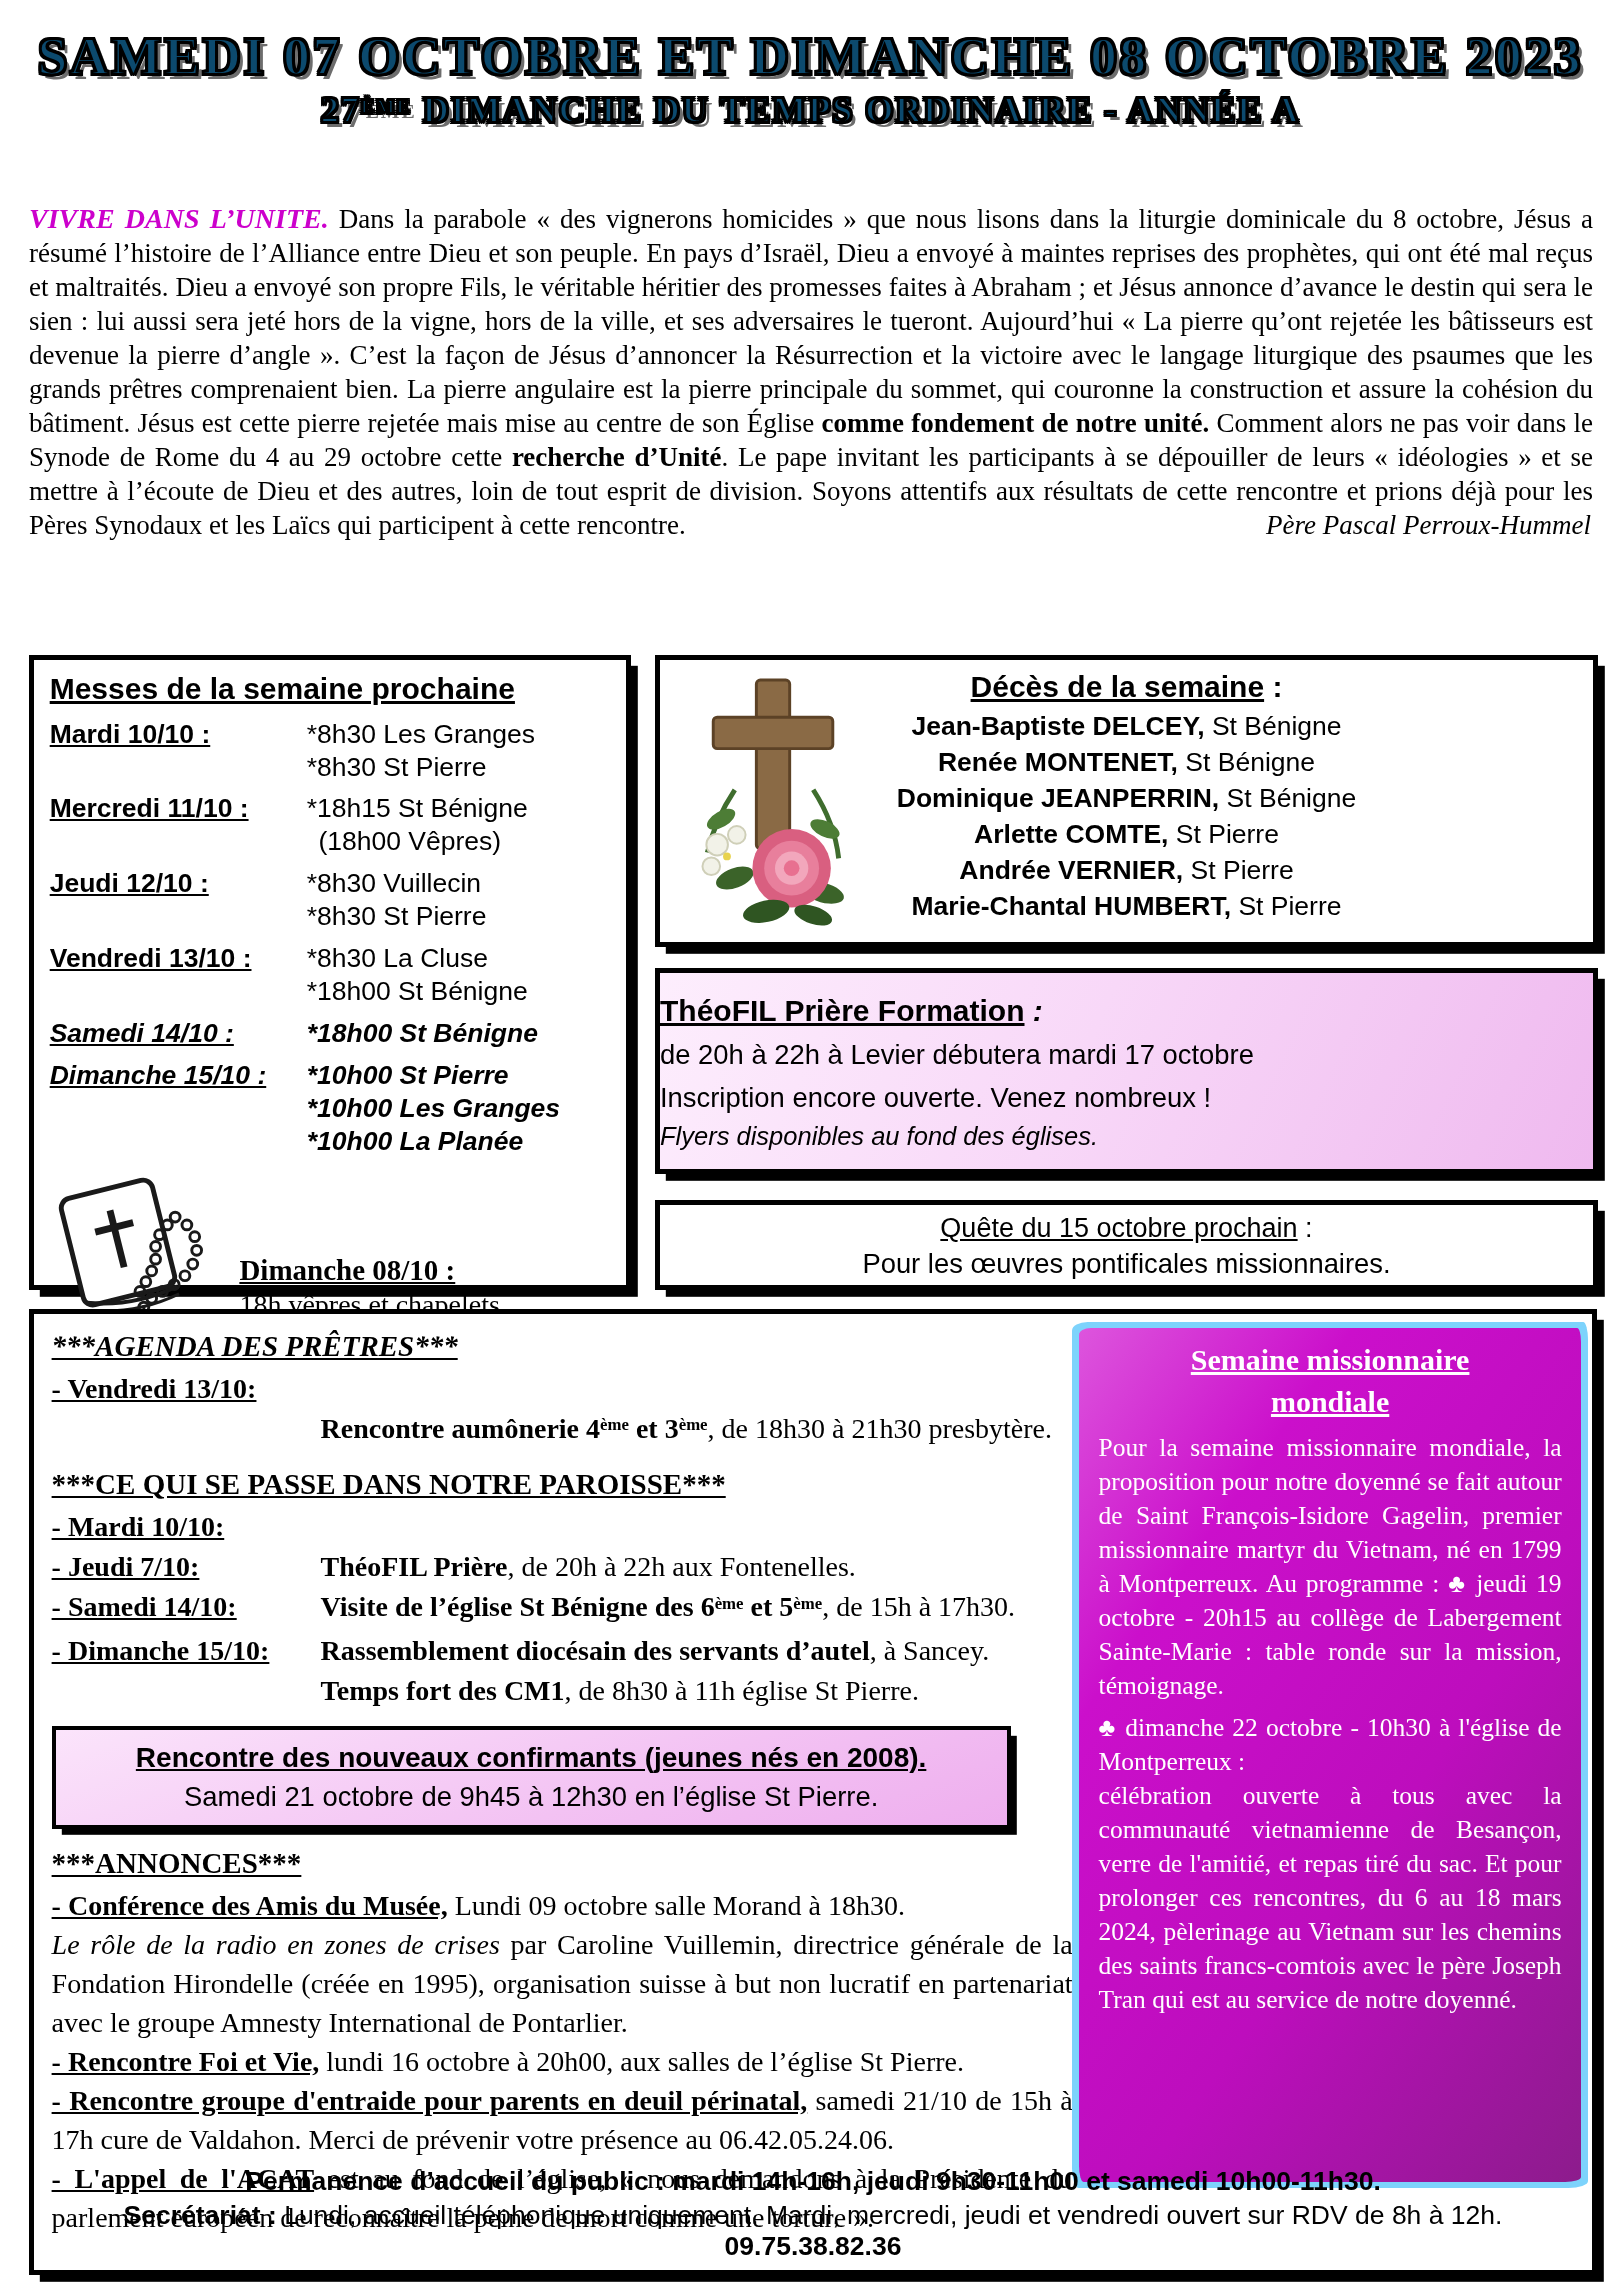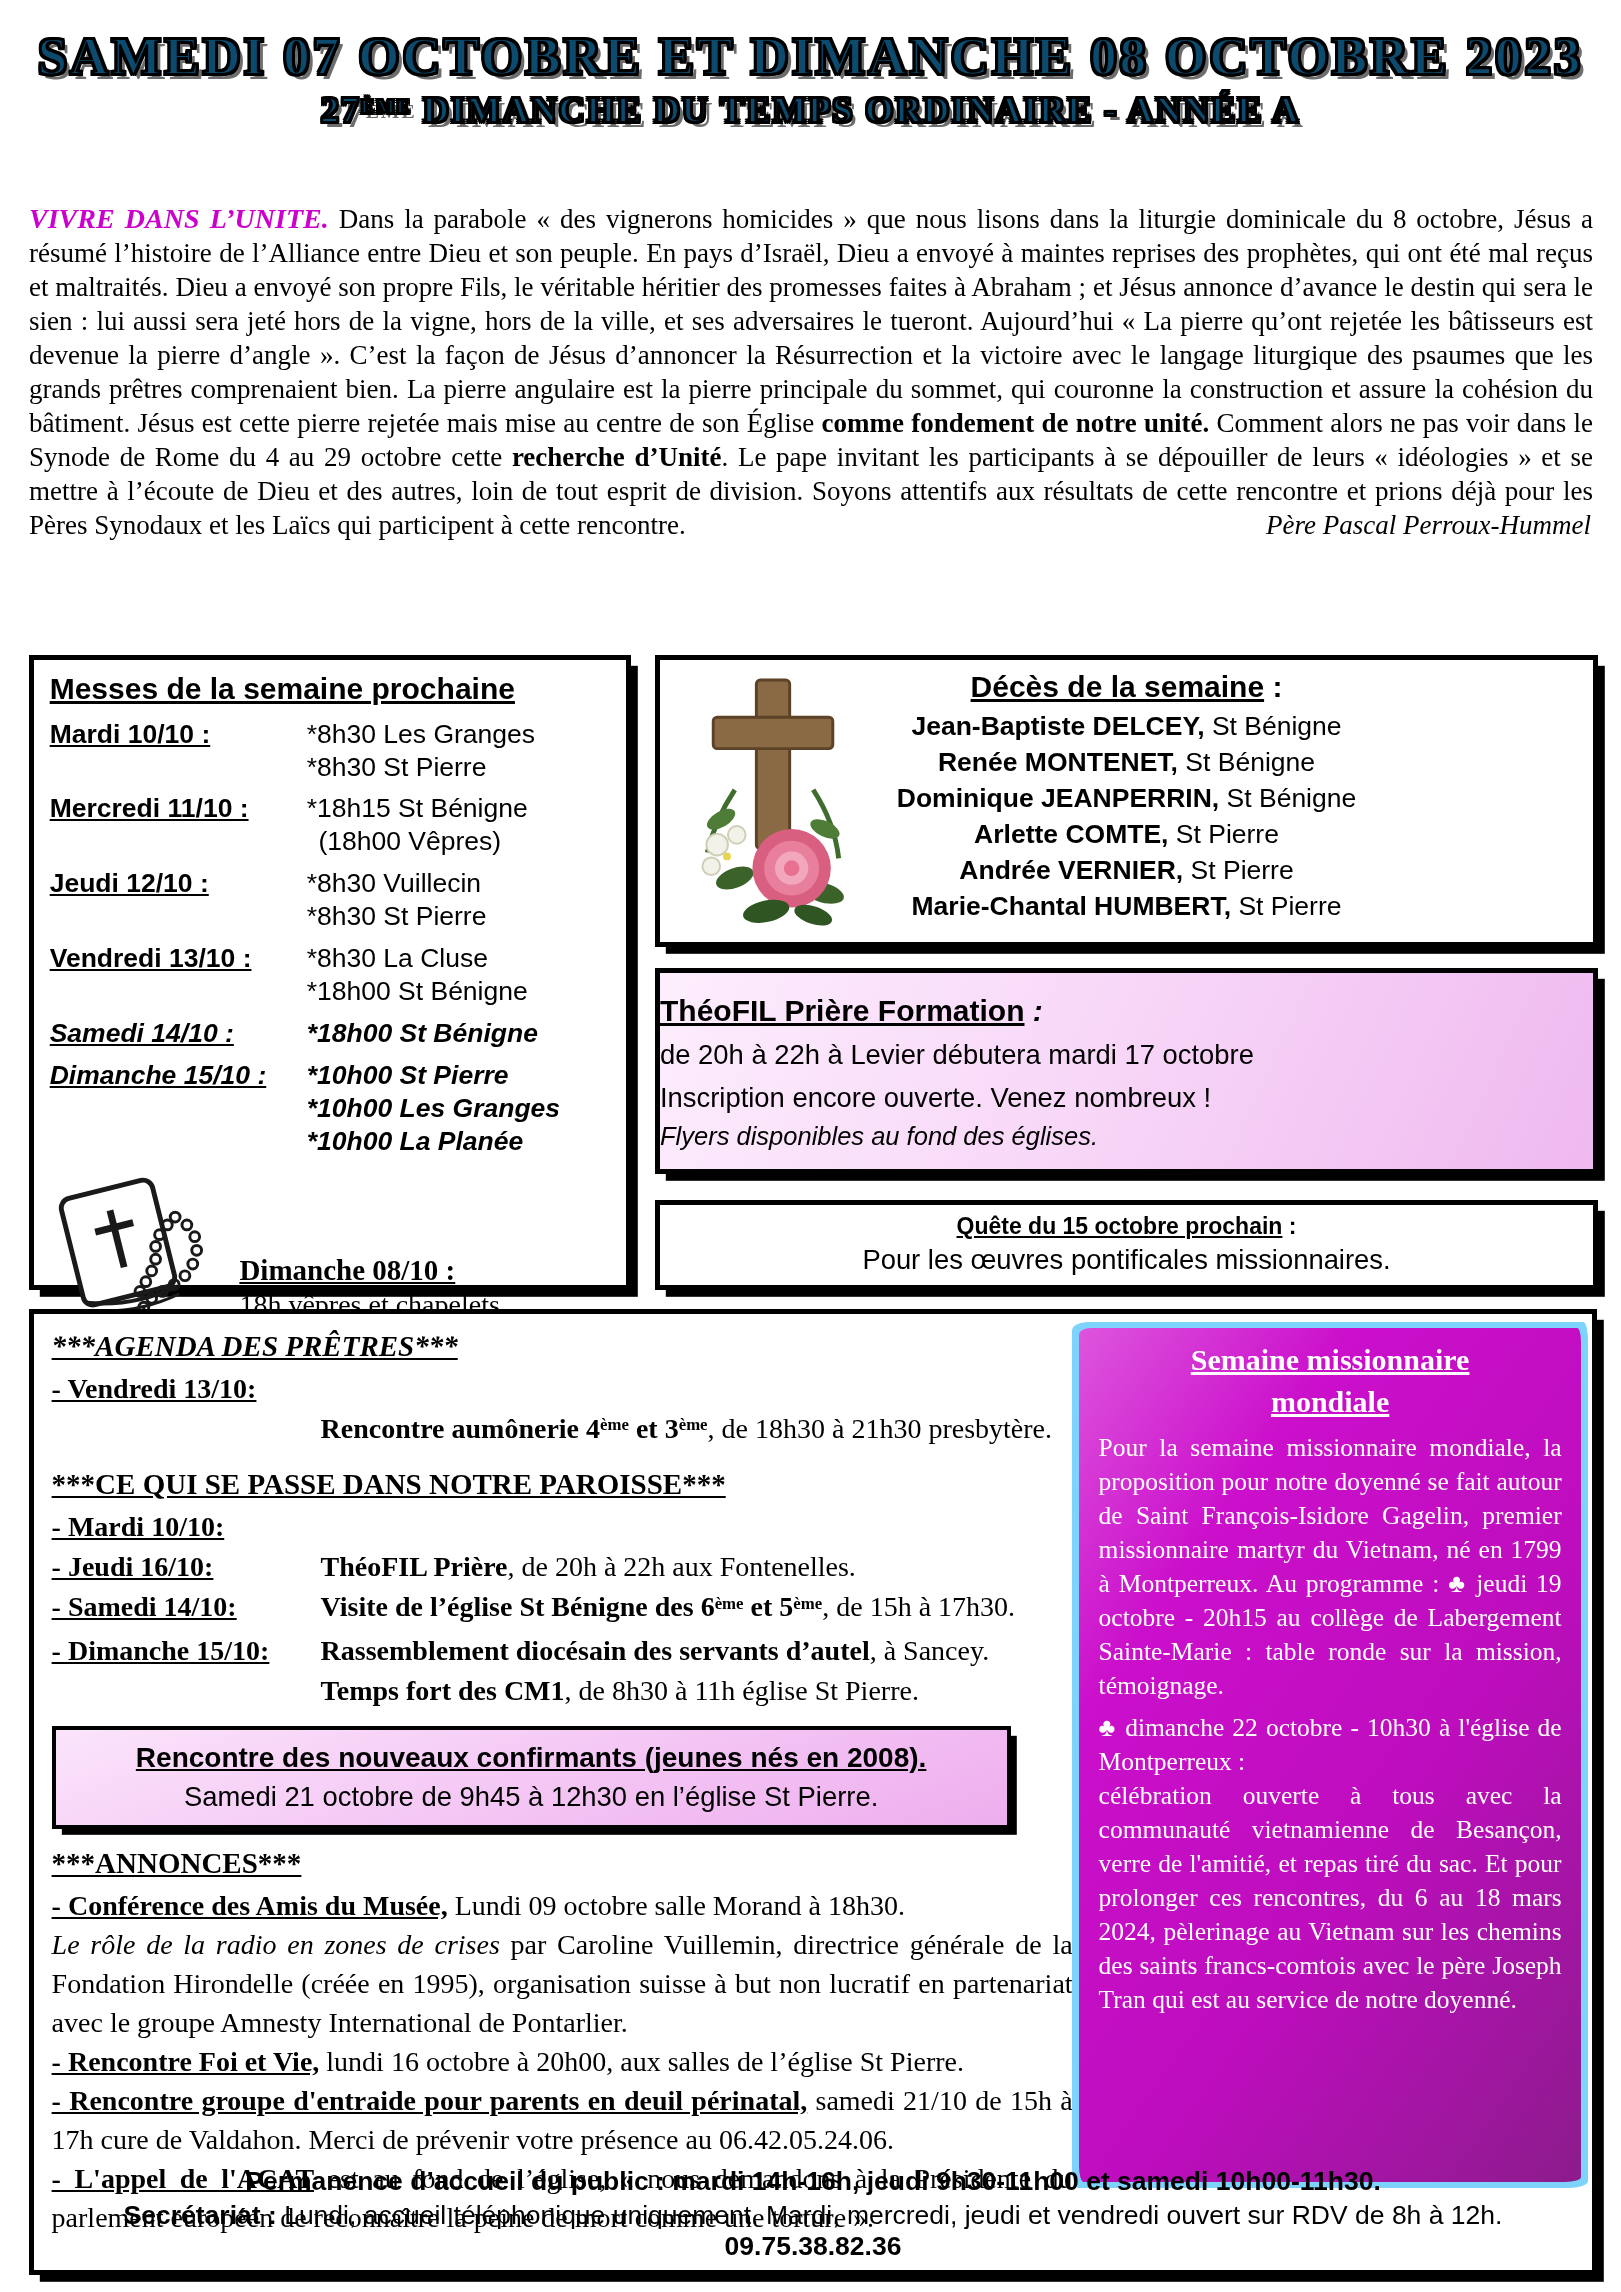--- a/index.html
+++ b/index.html
@@ -46,21 +46,21 @@
   
   .theofil{left:655px;top:968px;width:943px;height:206px;text-align:left;padding-top:21px;
            background:linear-gradient(115deg,#fdeefd 0%,#f8d8f8 45%,#efb9ef 100%);}
   .t-title{font-family:"Liberation Sans",sans-serif;font-weight:700;font-size:30px;}
   .t-title .u{text-decoration:underline;}
   .t-colon{font-style:italic;}
   .t-line{font-family:"Liberation Sans",sans-serif;font-size:27.4px;margin-top:10.8px;}
   .t-line3{font-family:"Liberation Sans",sans-serif;font-style:italic;font-size:25.5px;margin-top:8.8px;}
   
   .quete{left:655px;top:1200px;width:943px;height:90px;text-align:center;padding-top:7.8px;}
-  .q-title{font-family:"Liberation Sans",sans-serif;font-weight:700;font-size:23px;}
+  .q-title{font-family:"Liberation Sans",sans-serif;font-weight:400;font-size:27px;}
   .q-title .u{text-decoration:underline;}
   .q-line{font-family:"Liberation Sans",sans-serif;font-size:27.4px;margin-top:3.9px;}
   
   .mainbox{left:29px;top:1309px;width:1568px;height:966px;padding:11.8px 17.6px;}
   .sec-h{font-size:29px;font-weight:700;text-decoration:underline;display:inline-block;margin:3.9px 0 5.9px;}
   .sec-h.it{font-style:italic;}
   .row{display:grid;grid-template-columns:269px 1fr;width:1021px;font-size:28px;
        line-height:39px;margin-bottom:1px;}
   .rdate{font-weight:700;text-decoration:underline;justify-self:start;align-self:start;}
   .rsup{font-size:0.6em;position:relative;top:-0.45em;font-weight:700;}
@@ -236,21 +236,21 @@
       <div><span class="b">Rencontre aumônerie 4</span><span class="rsup">ème</span><span class="b"> et 3</span><span class="rsup">ème</span><span>, de 18h30 à 21h30 presbytère.</span></div>
     </div>
 
     <div class="gap"></div>
 
     <div class="sec-h">***CE QUI SE PASSE DANS NOTRE PAROISSE***</div>
     <div class="row">
       <div class="rdate">- Mardi 10/10:</div>
     </div>
     <div class="row">
-      <div class="rdate">- Jeudi 16/10:</div>
+      <div class="rdate">- Jeudi 7/10:</div>
       <div><span class="b">ThéoFIL Prière</span><span>, de 20h à 22h aux Fontenelles.</span></div>
     </div>
     <div class="row">
       <div class="rdate">- Samedi 14/10:</div>
       <div><span class="b">Visite de l’église St Bénigne des 6</span><span class="rsup">ème</span><span class="b"> et 5</span><span class="rsup">ème</span><span>, de 15h à 17h30.</span></div>
     </div>
     <div class="row">
       <div class="rdate">- Dimanche 15/10:</div>
       <div><span class="b">Rassemblement diocésain des servants d’autel</span><span>, à Sancey.</span></div>
     </div>

